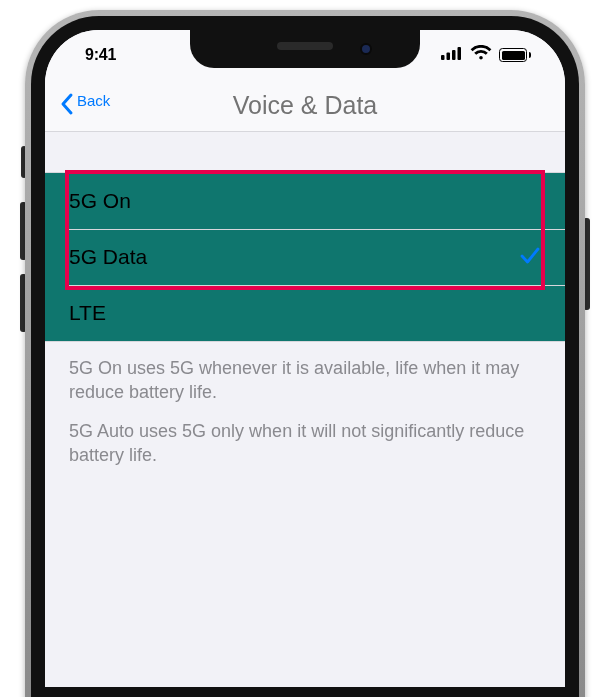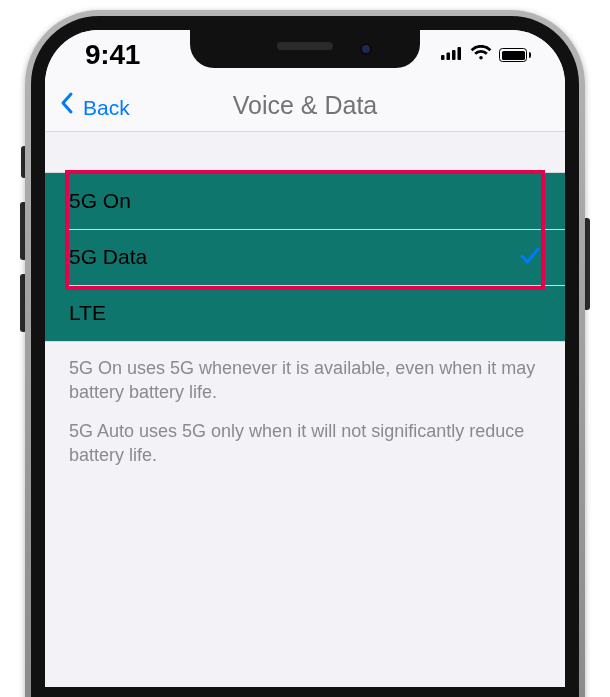--- a/index.html
+++ b/index.html
@@ -89,40 +89,40 @@
     .status-bar {
       height: 50px;
       display: flex;
       align-items: center;
       justify-content: space-between;
       padding: 0 34px 0 40px;
       position: relative;
       z-index: 30;
       background: #f9f9fb;
     }
-    .status-time { font-weight: 600; font-size: 28px; letter-spacing: -0.2px; text-align: center; }
+    .status-time { font-weight: 600; font-size: 16px; letter-spacing: -0.2px; text-align: center; }
     .status-icons { display: flex; align-items: center; gap: 7px; }
 
     .nav-bar {
       height: 52px;
       display: flex;
       align-items: center;
       justify-content: center;
       position: relative;
       border-bottom: 1px solid #d7d7dc;
       background: #f9f9fb;
     }
     .nav-back {
       position: absolute;
       left: 14px;
       display: flex;
-      align-items: flex-end;
-      gap: 8px;
+      align-items: flex-start;
+      gap: 2px;
       color: #007aff;
-      font-size: 21px;
+      font-size: 15px;
       cursor: pointer;
     }
     .nav-title { font-weight: 400; font-size: 25px; color: #737373; }
 
     .list-group {
       margin-top: 40px;
       background: #0f766e;
       border-top: 1px solid #d7d7dc;
       border-bottom: 1px solid #d7d7dc;
     }
@@ -248,20 +248,20 @@
                   <path d="M3 12 L8.5 18 L19 5" stroke="#007aff" stroke-width="2.8" fill="none" stroke-linecap="round" stroke-linejoin="round"></path>
                 </svg>
             </span>
           </div>
           <div class="list-row">
             <span>LTE</span>
           </div>
         </div>
 
         <div class="footer-text">
-          <p>5G On uses 5G whenever it is available, even when it may battery battery life.</p>
+          <p>5G On uses 5G whenever it is available, life when it may reduce battery life.</p>
           <p>5G Auto uses 5G only when it will not significantly reduce battery life.</p>
         </div>
 
       </div>
     </div>
   </div>
 </div>
 
 </body></html>

